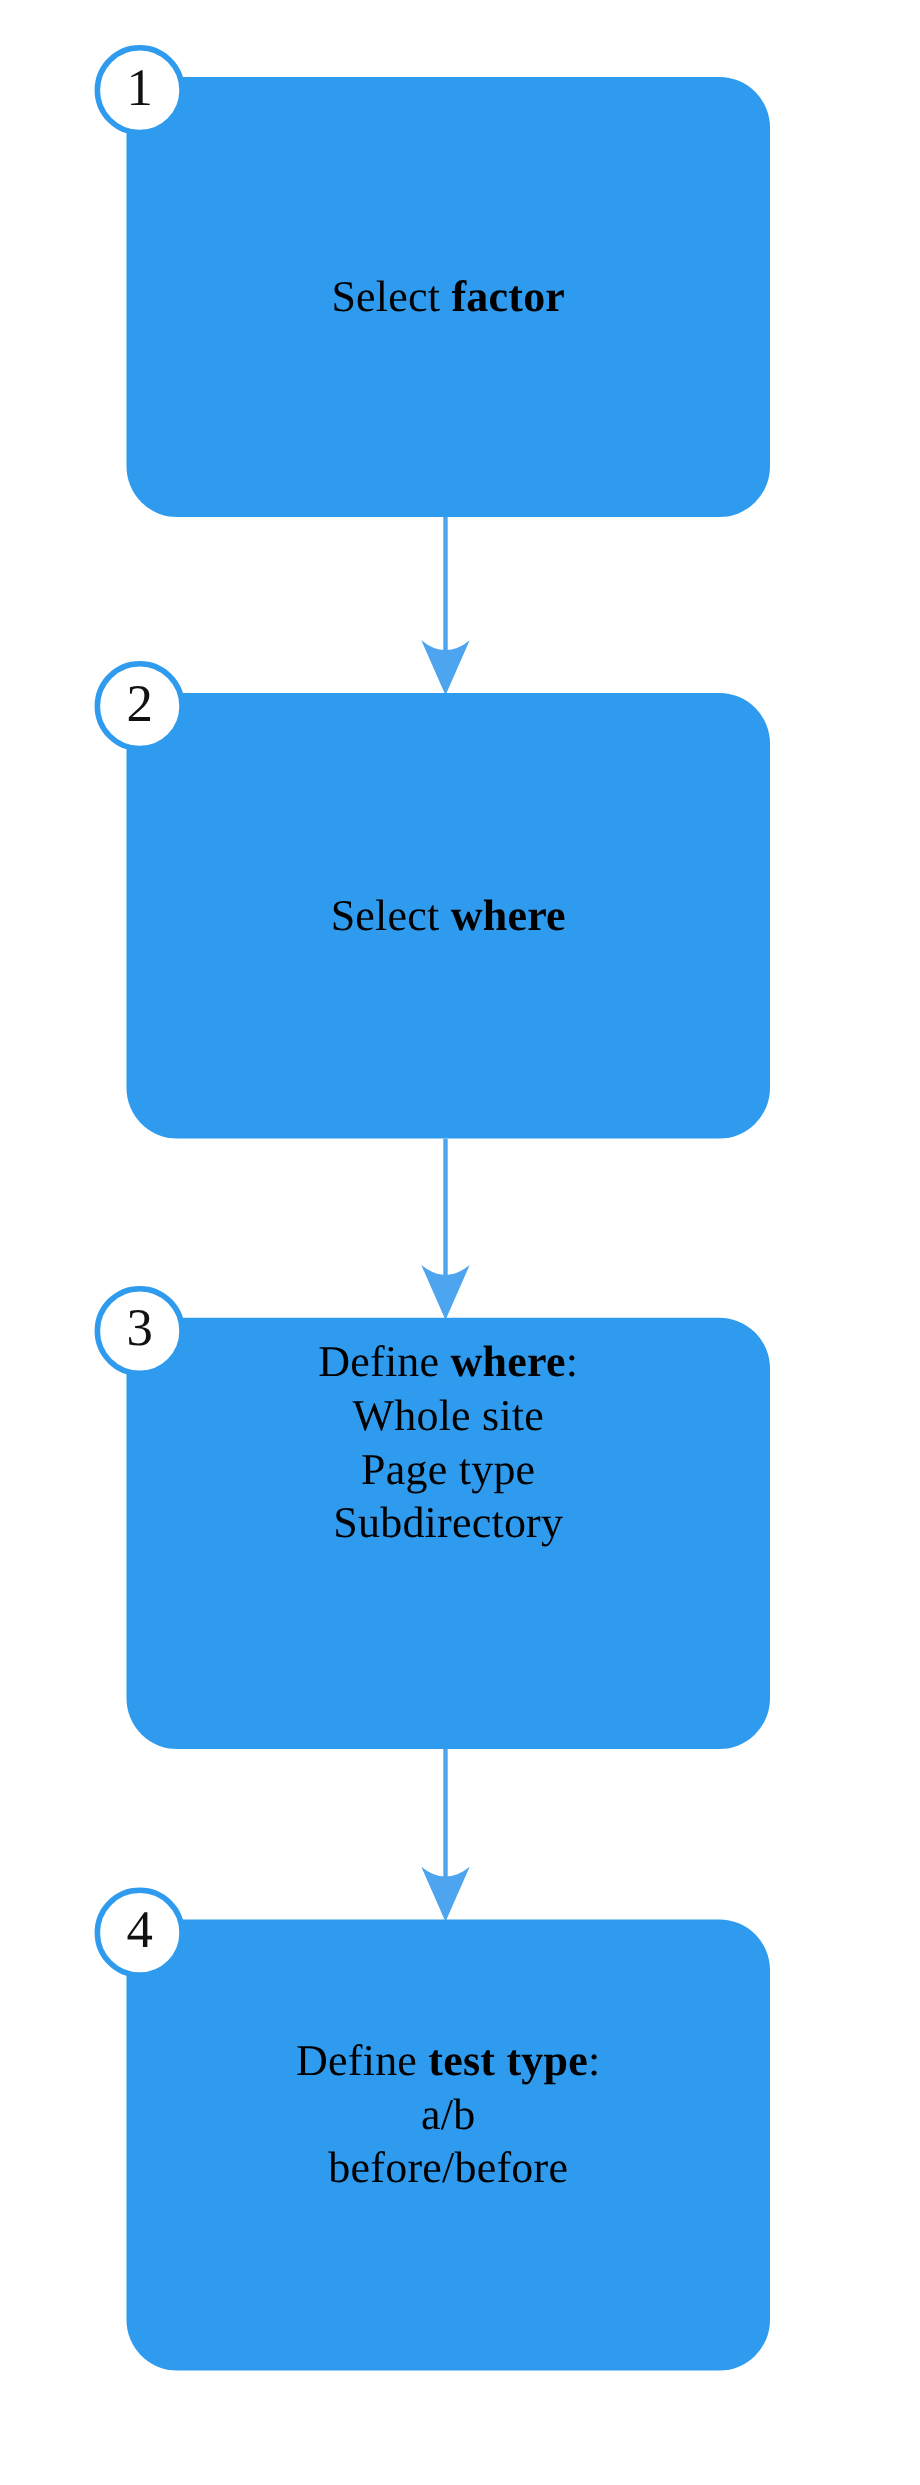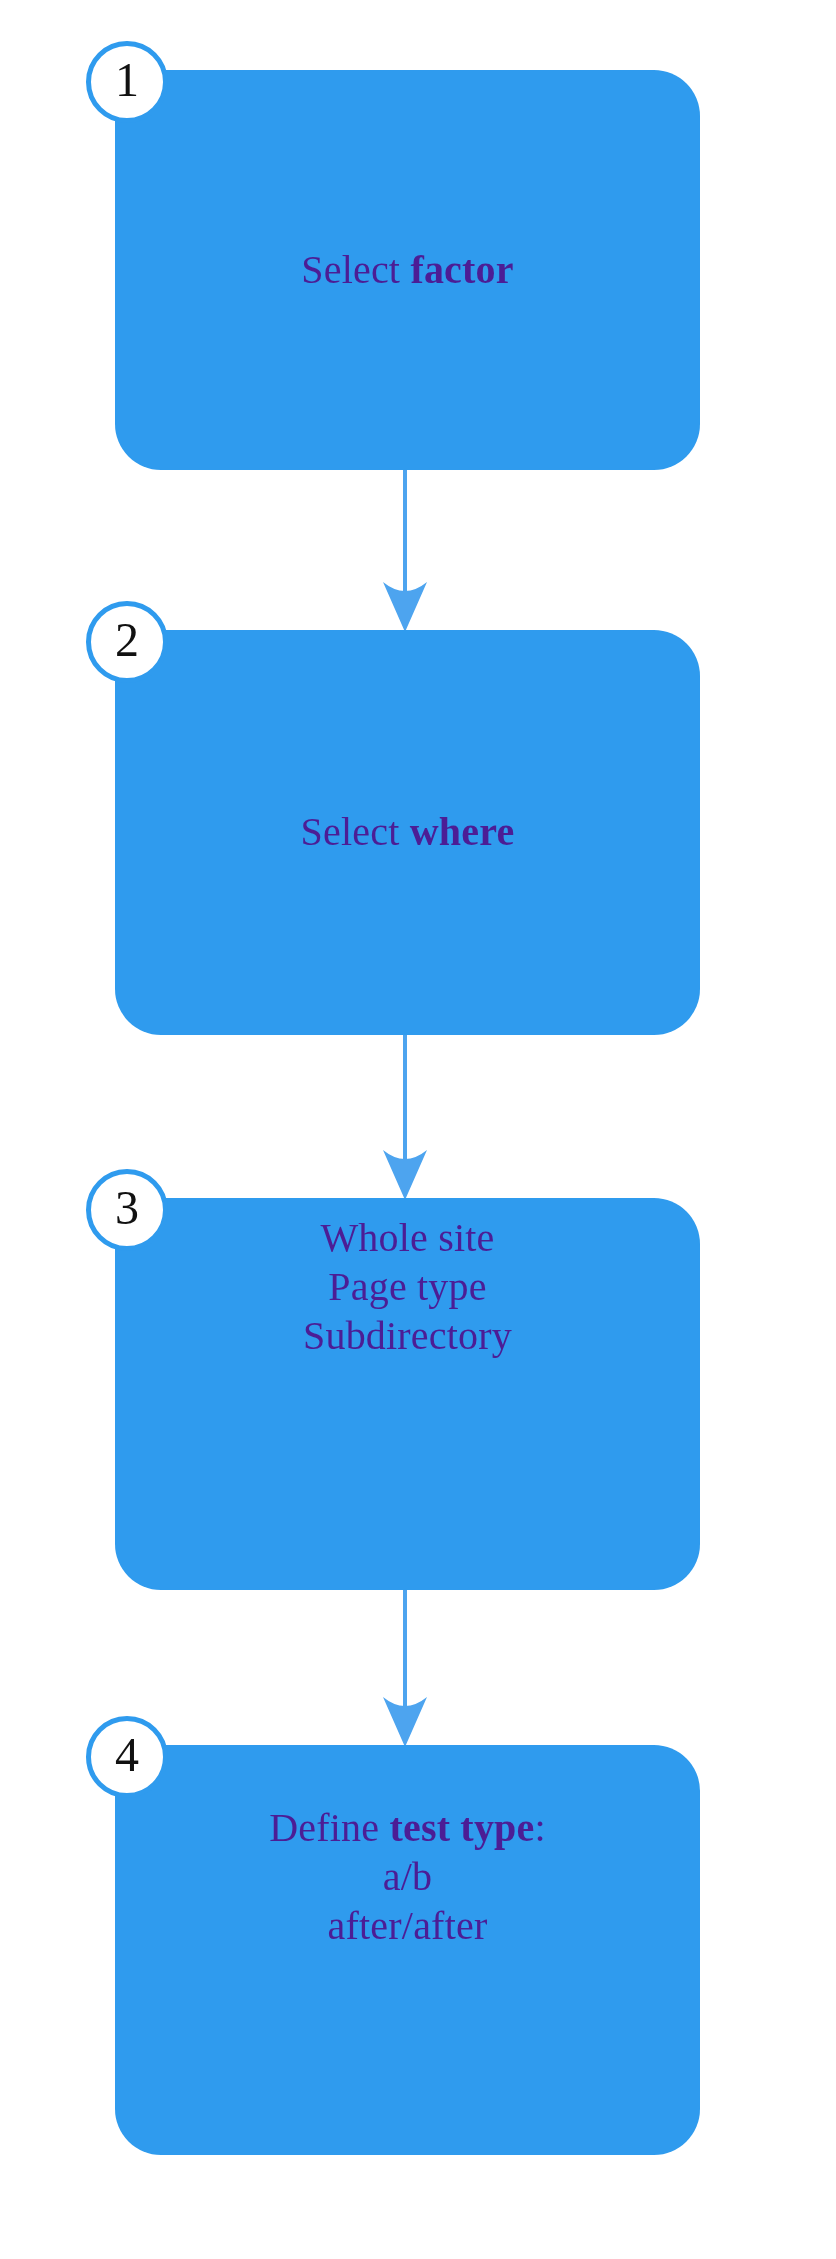--- a/index.html
+++ b/index.html
@@ -55,38 +55,38 @@
     justify-content: center;
     color: #111111;
     font-size: 48px;
     line-height: 1;
     font-family: "Liberation Serif", "DejaVu Serif", serif;
   }
   .badge-inner { transform: translateY(-2px); }
 
   
   .step-label {
-    color: #4c1d95;
+    color: #000000;
     text-align: center;
     font-size: 40px;
     line-height: 1.22;
     padding: 0 26px;
     font-family: "Liberation Serif", "DejaVu Serif", serif;
     font-weight: normal;
     letter-spacing: 0.2px;
   }
   .step-label b { font-weight: bold; }
 
   .step-3 .step-label {
     align-self: flex-start;
     margin-top: 16px;
   }
   .step-4 .step-label {
     align-self: flex-start;
-    margin-top: 59px;
+    margin-top: 104px;
   }
   .step-1 .step-label,
   .step-2 .step-label { align-self: center; }
 
   
   .connector {
     position: absolute;
     left: 375px;
     width: 60px;
   }
@@ -131,37 +131,38 @@
       <line x1="30" y1="0" x2="30" y2="129" stroke="#4da4ef" stroke-width="4"></line>
       <path d="M 30 165 L 8 115 Q 30 133 52 115 Z" fill="#4da4ef"></path>
     </svg>
   </div>
 
   <div class="step step-3">
     <div class="badge">
       <span class="badge-inner">3</span>
     </div>
     <div class="step-label">
+      <div><span>Define </span><b>where</b><span>:</span></div>
       <div>Whole site</div>
       <div>Page type</div>
       <div>Subdirectory</div>
     </div>
   </div>
 
   <div class="connector conn-3">
     <svg viewBox="0 0 60 157" preserveAspectRatio="none">
       <line x1="30" y1="0" x2="30" y2="121" stroke="#4da4ef" stroke-width="4"></line>
       <path d="M 30 157 L 8 107 Q 30 125 52 107 Z" fill="#4da4ef"></path>
     </svg>
   </div>
 
   <div class="step step-4">
     <div class="badge">
       <span class="badge-inner">4</span>
     </div>
     <div class="step-label">
       <div><span>Define </span><b>test type</b><span>:</span></div>
       <div>a/b</div>
-      <div>after/after</div>
+      <div>before/before</div>
     </div>
   </div>
 
 </div>
 
 </body></html>

